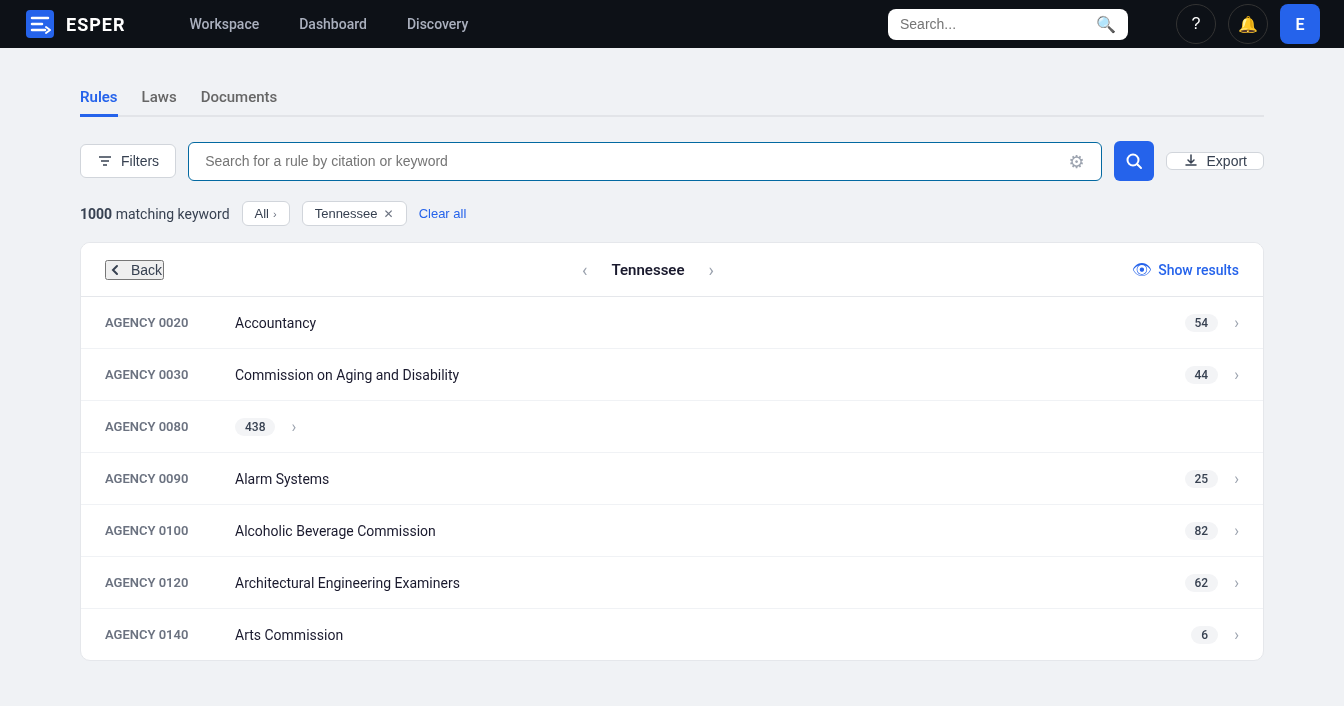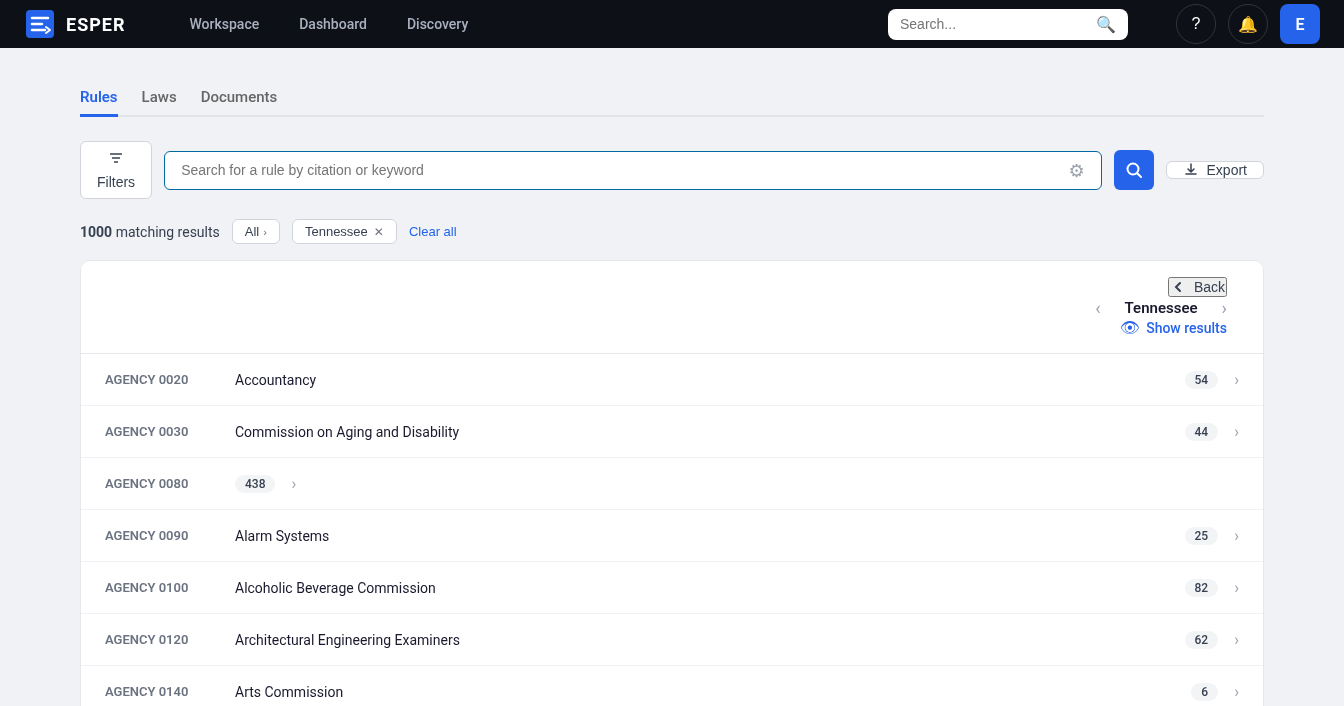--- a/index.html
+++ b/index.html
@@ -137,21 +137,20 @@
       align-items: center;
       gap: 8px;
       background: white;
       border: 1px solid #d1d5db;
       border-radius: 6px;
       padding: 8px 16px;
       font-size: 14px;
       font-weight: 500;
       color: #374151;
       cursor: pointer;
-      flex-direction: column;
     }
     .filter-btn svg { width: 16px; height: 16px; }
     .search-bar {
       flex: 1;
       display: flex;
       align-items: center;
       background: white;
       border: 1px solid #0369a1;
       border-radius: 6px;
       padding: 8px 16px;
@@ -252,25 +251,24 @@
 
     
     .panel {
       background: white;
       border-radius: 10px;
       overflow: hidden;
       border: 1px solid #e5e7eb;
     }
     .panel-header {
       display: flex;
-      align-items: flex-end;
-      padding: 16px 36px;
+      align-items: center;
+      padding: 16px 24px;
       border-bottom: 1px solid #e5e7eb;
       background: white;
-      flex-direction: column;
     }
     .back-btn {
       display: flex;
       align-items: center;
       gap: 8px;
       font-size: 14px;
       color: #374151;
       cursor: pointer;
       font-weight: 500;
     }
@@ -404,21 +402,21 @@
         <path d="M8 2v8M5 7l3 3 3-3"></path>
         <path d="M3 12h10"></path>
       </svg>
       <span>Export</span>
     </button>
   </div>
 
   <div class="results-info">
     <span class="results-count">
       <strong>1000</strong>
-      <span>matching results</span>
+      <span>matching keyword</span>
     </span>
     <div class="filter-tag">
       <button class="filter-all">
         <span>All</span>
         <span class="chevron">›</span>
       </button>
     </div>
     <button class="filter-tennessee">
       <span>Tennessee</span>
       <span class="filter-x">✕</span>

